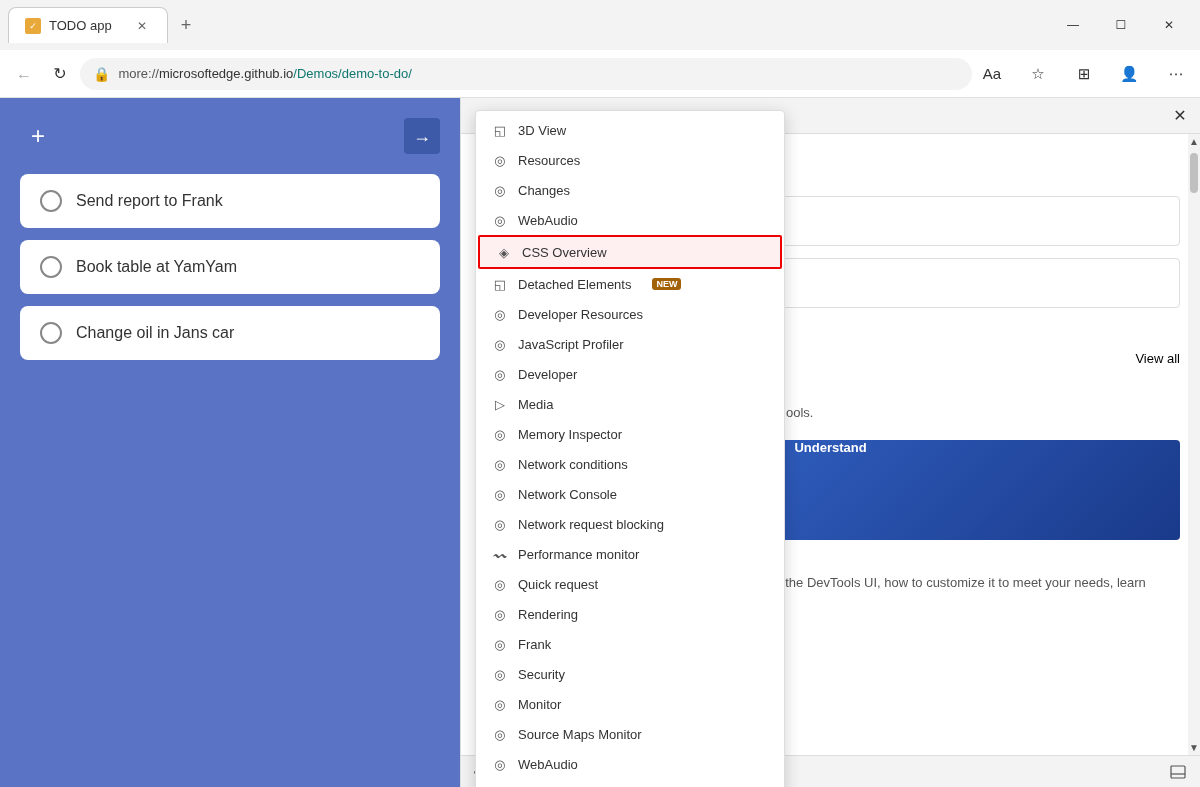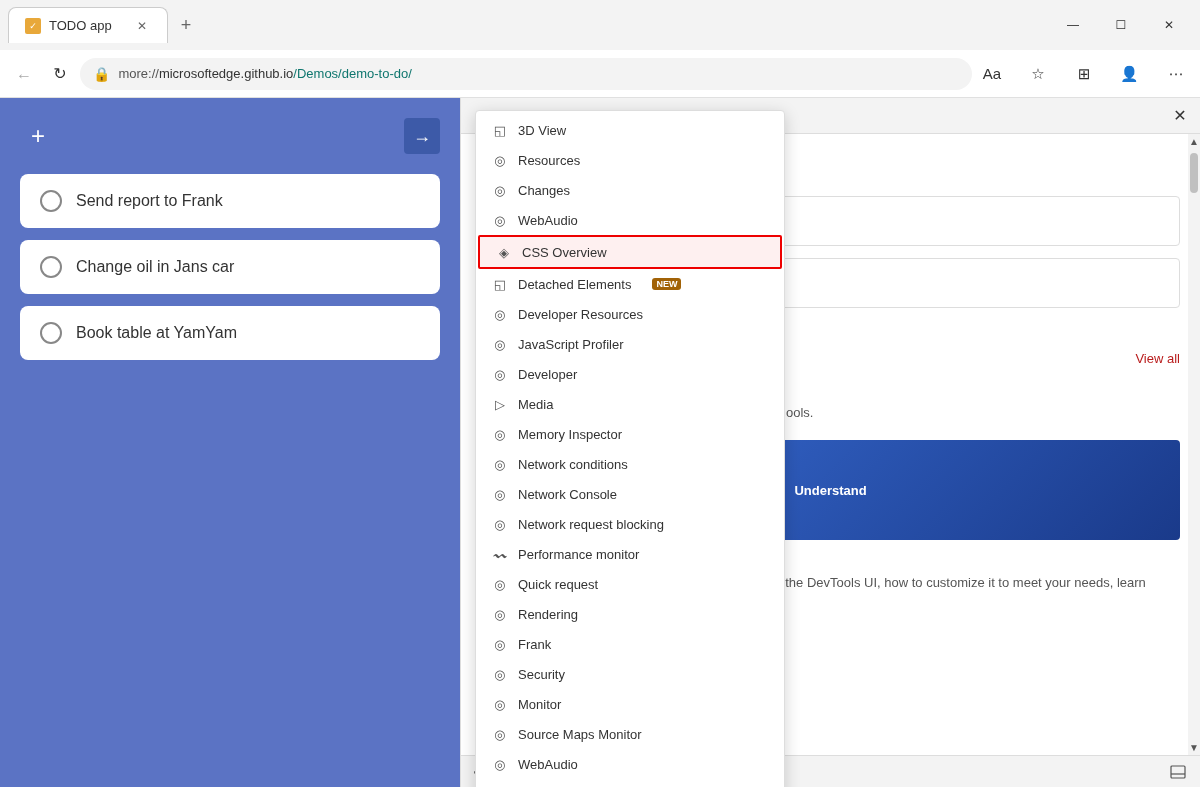--- a/index.html
+++ b/index.html
@@ -44,21 +44,21 @@
     
     .devtools-panel { flex: 1; background: #fff; display: flex; flex-direction: column; border-left: 1px solid #ddd; position: relative; }
     .devtools-close-bar { height: 36px; background: #f3f3f3; display: flex; align-items: center; justify-content: flex-end; padding: 0 8px; border-bottom: 1px solid #ddd; }
     .devtools-close-btn { width: 24px; height: 24px; display: flex; align-items: center; justify-content: center; cursor: pointer; color: #333; }
     .devtools-main { padding: 20px; overflow-y: auto; flex: 1; }
     .devtools-title { font-size: 22px; color: #333; margin-bottom: 16px; }
     .devtools-card { border: 1px solid #ddd; border-radius: 4px; padding: 14px 16px; margin-bottom: 12px; display: flex; align-items: center; gap: 12px; cursor: pointer; }
     .devtools-card-icon { width: 20px; height: 20px; flex-shrink: 0; display: flex; align-items: center; justify-content: center; color: #555; }
     .devtools-card-text { font-size: 14px; color: #0067c0; }
     .view-more { font-size: 13px; color: #0067c0; cursor: pointer; margin-bottom: 16px; }
-    .view-all { font-size: 13px; color: #b91c1c; cursor: pointer; text-align: right; margin-bottom: 16px; }
+    .view-all { font-size: 13px; color: #000000; cursor: pointer; text-align: right; margin-bottom: 16px; }
     .devtools-news-title { font-size: 14px; color: #0067c0; cursor: pointer; margin-bottom: 6px; }
     .devtools-news-text { font-size: 13px; color: #555; line-height: 1.4; }
 
     
     .dropdown-overlay { position: absolute; top: 0; left: 0; width: 100%; height: 100%; pointer-events: none; z-index: 100; }
     .dropdown-menu { position: absolute; top: 110px; left: 475px; width: 310px; background: white; border: 1px solid #ddd; border-radius: 4px; box-shadow: 0 4px 16px rgba(0,0,0,0.18); z-index: 200; padding: 4px 0; pointer-events: all; }
     .menu-item { display: flex; align-items: center; gap: 10px; padding: 7px 16px; cursor: pointer; font-size: 13px; color: #333; }
     .menu-item.highlighted { background: #fef0f0; border: 2px solid #e00; border-radius: 2px; margin: 0 2px; }
     .menu-item-icon { width: 16px; height: 16px; display: flex; align-items: center; justify-content: center; color: #555; font-size: 13px; flex-shrink: 0; }
     .badge-new { background: #a16207; color: white; font-size: 9px; padding: 1px 4px; border-radius: 3px; margin-left: 11px; font-weight: bold; }
@@ -123,25 +123,25 @@
           <span style="font-size:18px;">→</span>
         </div>
       </div>
 
       <div class="todo-item">
         <div class="todo-checkbox"></div>
         <span class="todo-text">Send report to Frank</span>
       </div>
       <div class="todo-item">
         <div class="todo-checkbox"></div>
-        <span class="todo-text">Change oil in Jans car</span>
+        <span class="todo-text">Book table at YamYam</span>
       </div>
       <div class="todo-item">
         <div class="todo-checkbox"></div>
-        <span class="todo-text">Book table at YamYam</span>
+        <span class="todo-text">Change oil in Jans car</span>
       </div>
     </div>
 
     <div class="devtools-panel" style="position:relative;">
       <div class="devtools-close-bar">
         <div class="devtools-close-btn">✕</div>
       </div>
       <div class="devtools-main">
         <div class="devtools-title">DevTools</div>
 
@@ -166,21 +166,21 @@
           <span class="devtools-card-text">Use the new DevTools UX</span>
         </div>
 
         <div class="view-more">w more (6 items)...</div>
         <div class="view-all">View all</div>
 
         <div class="devtools-news-title">What's New in DevTools (Microsoft Edge 104)</div>
         <div class="devtools-news-text">ur new video series to learn about the latest updates ools.</div>
         <br>
         <div style="background:#ddd; height:100px; border-radius:4px; margin-bottom:12px; overflow:hidden; position:relative;">
-          <div style="background:linear-gradient(135deg,#3a6fd8 0%,#1a3a8a 100%); height:100%; display:flex; align-items:center; justify-content:center;">
+          <div style="background:linear-gradient(135deg,#3a6fd8 0%,#1a3a8a 100%); height:100%; display:flex; align-items:flex-start; justify-content:center;">
             <span style="color:white; font-size:13px; font-weight:bold;">Understand</span>
           </div>
         </div>
         <div class="devtools-news-title">Video: Understand the DevTools user interface</div>
         <div class="devtools-news-text">Check out this video to learn about the main parts of the DevTools UI, how to customize it to meet your needs, learn</div>
       </div>
 
       <div class="v-scroll">
         <div class="v-scroll-up">▲</div>
         <div class="v-scroll-thumb"></div>

